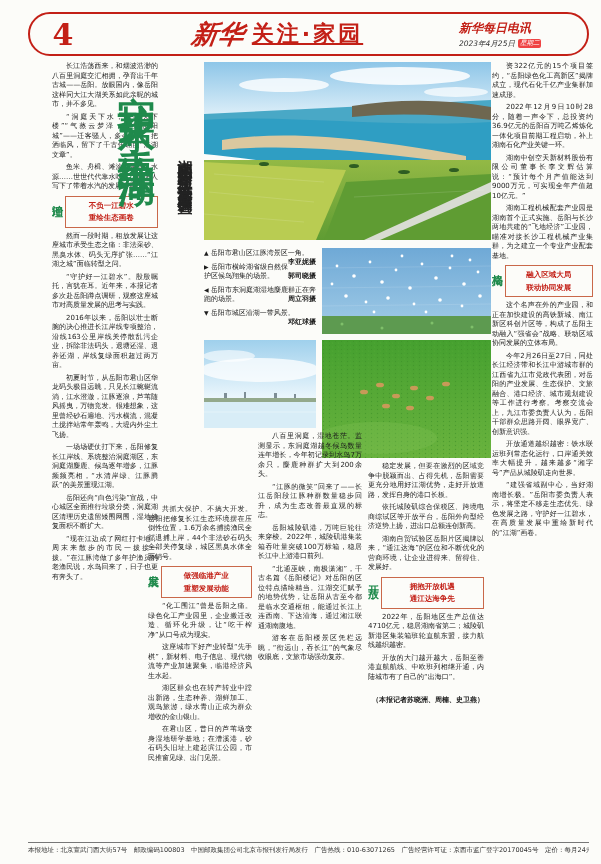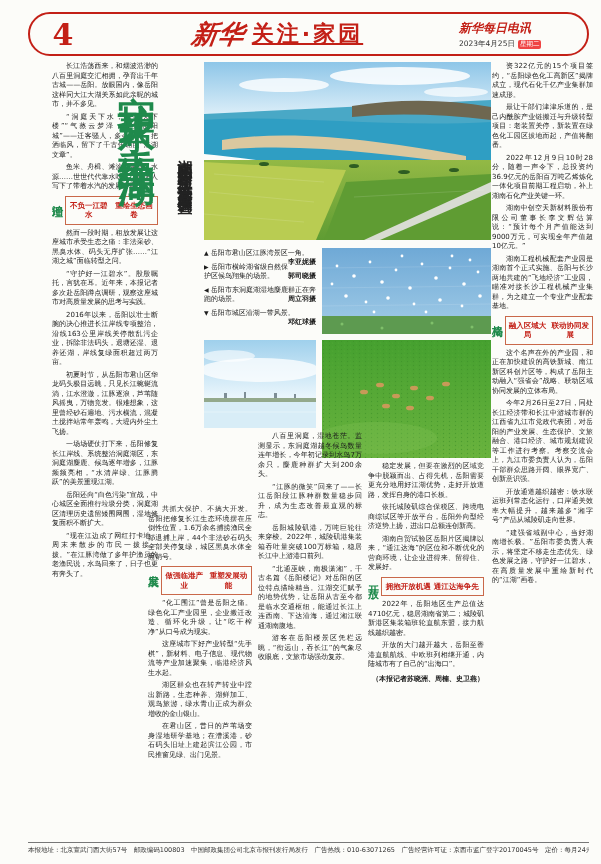--- a/index.html
+++ b/index.html
@@ -9,49 +9,49 @@
   .hdr{position:absolute;left:28px;top:12px;width:561px;height:44px;
        border:2px solid #c32017;border-radius:22px;display:flex;align-items:center;box-sizing:border-box;}
   .pageno{width:66px;text-align:center;font-size:30px;font-weight:bold;color:#c32017;
           font-family:"DejaVu Serif",serif;}
   .mast{flex:1;display:flex;align-items:center;justify-content:center;gap:8px;}
   .mast-script{font-size:26px;font-weight:bold;color:#c32017;font-style:italic;
                transform:skewX(-8deg);font-family:"DejaVu Serif",serif;}
   .mast-sec{font-size:22px;font-weight:bold;color:#c32017;letter-spacing:3px;text-decoration:underline;}
   .hdr-right{width:128px;text-align:left;}
   .paper-name{font-size:12px;font-weight:bold;color:#c32017;font-style:italic;}
-  .date-line{font-size:7.5px;color:#333;margin-top:2px;display:flex;align-items:flex-end;gap:3px;}
+  .date-line{font-size:7.5px;color:#333;margin-top:2px;display:flex;align-items:flex-start;gap:3px;font-style:italic;}
   .weekday-chip{background:#ef4444;color:#fff;font-size:6.5px;padding:0 2px;border-radius:2px;}
   
   .col{position:absolute;font-size:7px;line-height:9.5px;text-align:justify;overflow:hidden;}
   .col p{margin:0 0 3px 0;text-indent:2em;}
   
   .headline{position:absolute;left:114px;top:66px;width:46px;display:flex;flex-direction:column;
             align-items:center;gap:26px;}
   .headline div{writing-mode:vertical-rl;font-size:37px;font-weight:bold;color:#1f8a4c;
                 letter-spacing:7px;font-family:"DejaVu Serif",serif;}
   .kicker{position:absolute;left:160px;top:148px;width:34px;height:490px;writing-mode:vertical-rl;
           font-size:15px;font-weight:bold;color:#222;letter-spacing:2px;text-align:left;}
   
   .secbox{display:flex;align-items:stretch;gap:3px;margin:4px 0;}
   .seclabel{writing-mode:vertical-rl;font-size:11px;font-weight:bold;color:#1f8a4c;
             letter-spacing:2px;display:flex;align-items:center;}
-  .slogan{flex:1;border:1px solid #c9684a;padding:4px 2px;display:flex;flex-direction:row;
+  .slogan{flex:1;border:1px solid #c9684a;padding:4px 2px;display:flex;flex-direction:column;
           justify-content:center;gap:3px;}
   .slogan div{color:#c32017;font-size:7.5px;font-weight:bold;text-align:center;text-indent:0;
               font-family:"DejaVu Serif",serif;}
   
   .photo{position:absolute;overflow:hidden;}
   
   .caps{position:absolute;left:204px;top:248px;width:112px;height:86px;font-size:7px;
         line-height:9px;overflow:hidden;}
   .cap{margin-bottom:4px;text-align:justify;}
   .cap .arrow{font-size:6px;}
   .cap .credit{float:right;font-weight:bold;}
-  .reporter{font-weight:bold;text-align:right;font-size:7px;margin-top:5px;}
+  .reporter{font-weight:bold;text-align:right;font-size:7px;margin-top:14px;}
   
   .footer{position:absolute;left:28px;top:842px;width:561px;border-top:1px solid #777;
           padding-top:3px;font-size:6.5px;color:#333;white-space:nowrap;overflow:hidden;}
 </style>
 </head>
 <body>
 
 <div id="page">
 
   <div class="hdr">
@@ -307,21 +307,20 @@
     <div>
         <p>2022年，岳阳地区生产总值达4710亿元，稳居湖南省第二；城陵矶新港区集装箱班轮直航东盟，接力航线越织越密。</p>
         <p>开放的大门越开越大，岳阳至香港直航航线、中欧班列相继开通，内陆城市有了自己的“出海口”。</p>
       </div>
     <div class="reporter">（本报记者苏晓洲、周楠、史卫燕）</div>
   </div>
 
   <div class="col" style="left:492px;top:62px;width:101px;height:775px;">
     <div>
         <p>资322亿元的15个项目签约，“岳阳绿色化工高新区”揭牌成立，现代石化千亿产业集群加速成形。</p>
-        <p>最让干部们津津乐道的，是己内酰胺产业链搬迁与升级转型项目：老装置关停，新装置在绿色化工园区拔地而起，产值将翻番。</p>
         <p>2022年12月9日10时28分，随着一声令下，总投资约36.9亿元的岳阳百万吨乙烯炼化一体化项目前期工程启动，补上湖南石化产业关键一环。</p>
         <p>湖南中创空天新材料股份有限公司董事长李文辉估算说：“预计每个月产值能达到9000万元，可实现全年产值超10亿元。”</p>
         <p>湖南工程机械配套产业园是湖南首个正式实施、岳阳与长沙两地共建的“飞地经济”工业园，瞄准对接长沙工程机械产业集群，为之建立一个专业产业配套基地。</p>
       </div>
     <div class="secbox">
       <div class="seclabel">格局</div>
       <div class="slogan">
         <div>融入区域大局</div>
         <div>联动协同发展</div>
       </div>

